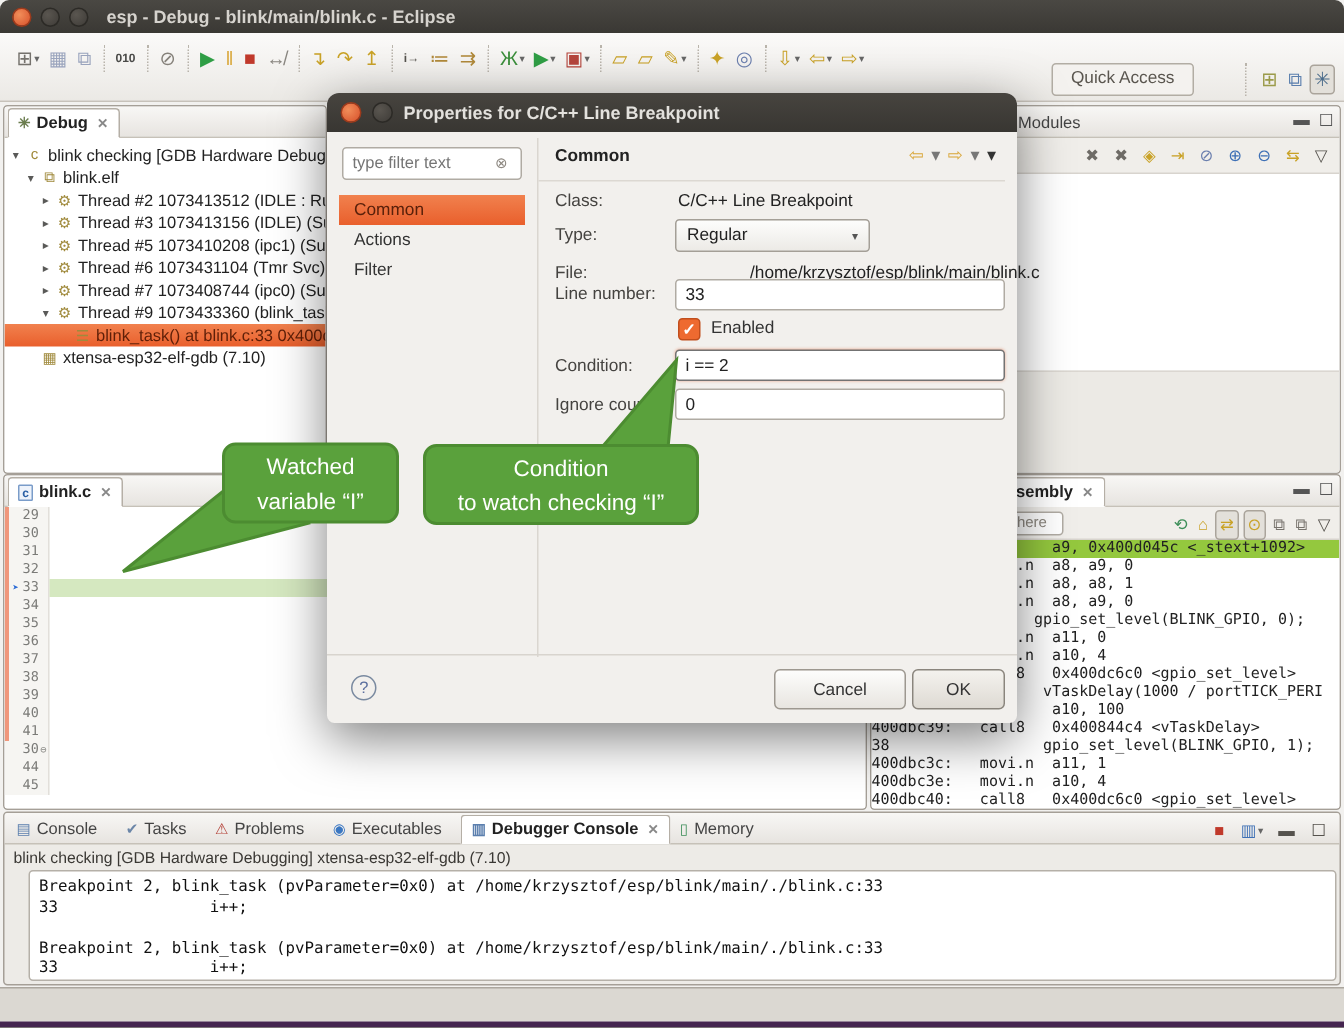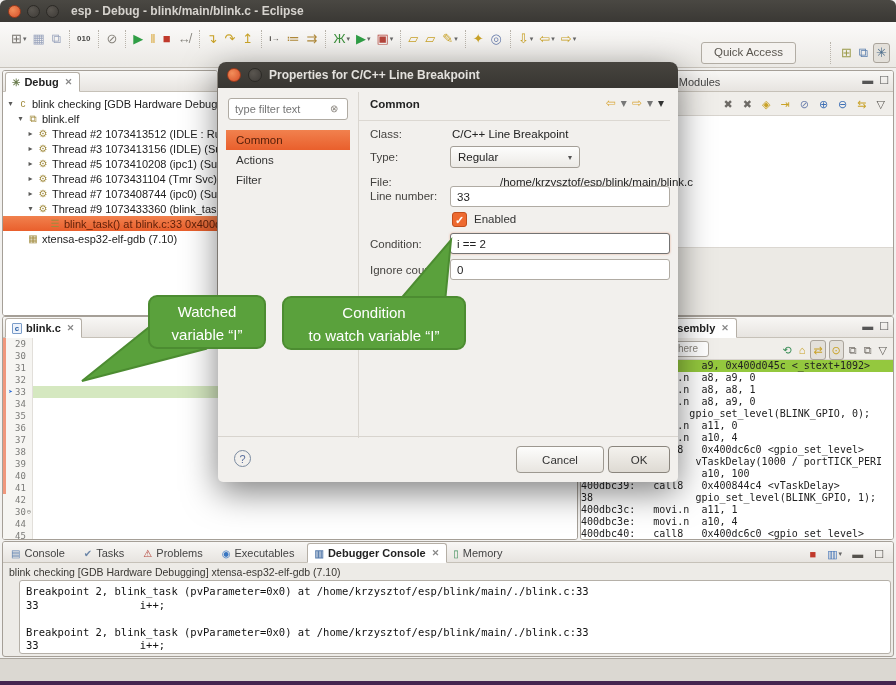--- a/index.html
+++ b/index.html
@@ -559,31 +559,20 @@
           <span class="fold"></span>
         </span>
         <span class="code">
           
         </span>
       </div>
         <div class="eline">
         <span class="gut">
           <span class="chgbar"></span>
           <span class="bp"></span>
-          <span class="lnum">42</span>
-          <span class="fold"></span>
-        </span>
-        <span class="code">
-          
-        </span>
-      </div>
-        <div class="eline">
-        <span class="gut">
-          <span class="chgbar"></span>
-          <span class="bp"></span>
           <span class="lnum">30</span>
           <span class="fold">⊖</span>
         </span>
         <span class="code">
           
         </span>
       </div>
         <div class="eline">
         <span class="gut">
           <span class="chgbar"></span>
@@ -803,16 +792,16 @@
     <polygon points="158,320 205,349 82,381" fill="#5aa13c" stroke="#4c8c31" stroke-width="2"></polygon>
     <polygon points="398,302 445,302 451,240" fill="#5aa13c" stroke="#4c8c31" stroke-width="2"></polygon>
   </svg>
 
   <div class="callout" style="left:148px; top:295px; width:118px; height:54px;">
     <div>Watched</div>
     <div>variable “I”</div>
   </div>
   <div class="callout" style="left:282px; top:296px; width:184px; height:54px;">
     <div>Condition</div>
-    <div>to watch variable “I”</div>
+    <div>to watch checking “I”</div>
   </div>
 
 </div>
 
 </body></html>

